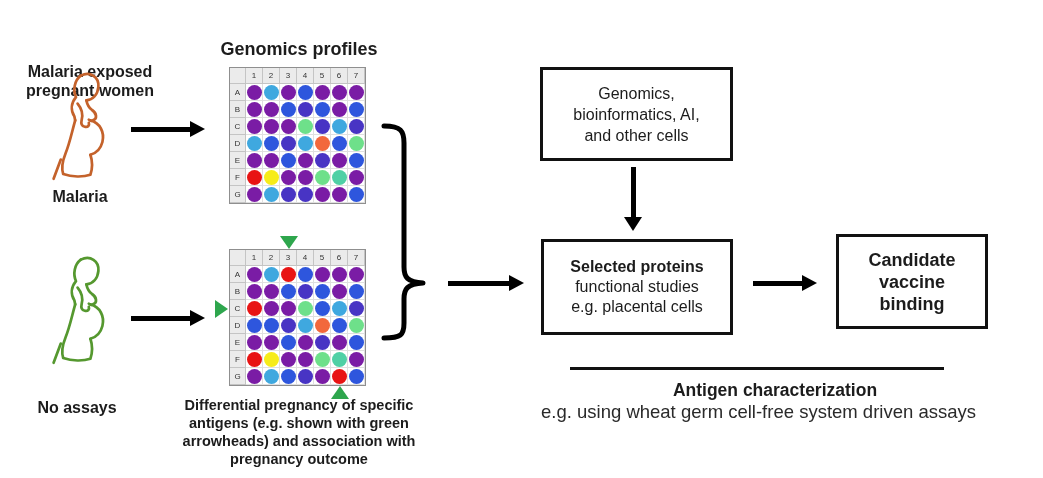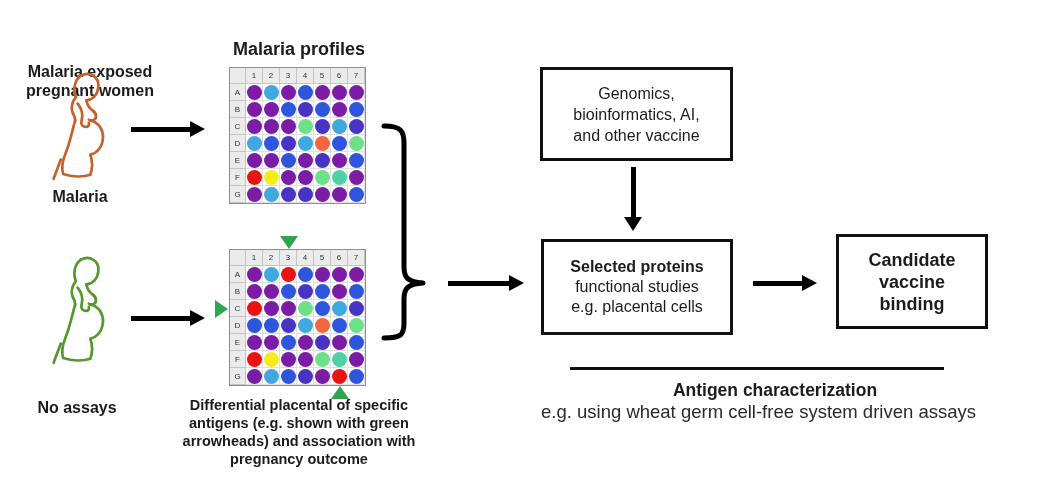--- a/index.html
+++ b/index.html
@@ -66,21 +66,21 @@
 
   <div class="harrow" style="left:131px;top:121px;width:74px;">
     <div class="shaft"></div>
     <div class="head"></div>
   </div>
   <div class="harrow" style="left:131px;top:310px;width:74px;">
     <div class="shaft"></div>
     <div class="head"></div>
   </div>
 
-  <div class="txt bold" style="left:210px;top:39px;width:178px;font-size:18px;">Malaria profiles</div>
+  <div class="txt bold" style="left:210px;top:39px;width:178px;font-size:18px;">Genomics profiles</div>
   <div class="plate" style="left:229px;top:67px;" id="plate-top">
       <div class="pcell phead"></div>
       <div class="pcell phead">1</div>
       <div class="pcell phead">2</div>
       <div class="pcell phead">3</div>
       <div class="pcell phead">4</div>
       <div class="pcell phead">5</div>
       <div class="pcell phead">6</div>
       <div class="pcell phead">7</div>
       <div class="pcell phead">A</div>
@@ -400,39 +400,39 @@
       </div>
       <div class="pcell">
         <span class="dot" style="background: rgb(46, 86, 221);"></span>
       </div>
       <div class="ah ah-top" style="left: 49.5px; border-top-color: rgb(46, 166, 77);"></div>
       <div class="ah ah-left" style="top: 49.5px; border-left-color: rgb(46, 166, 77);"></div>
       <div class="ah ah-bottom" style="left: 100.5px; border-bottom-color: rgb(46, 166, 77);"></div>
     </div>
 
   <div class="txt bold" style="left:150px;top:396px;width:298px;font-size:14.5px;line-height:18px;">
-    <div>Differential placental of specific</div>
+    <div>Differential pregnancy of specific</div>
     <div>antigens (e.g. shown with green</div>
     <div>arrowheads) and association with</div>
     <div>pregnancy outcome</div>
   </div>
 
   <svg style="position:absolute;left:375px;top:115px;" width="60" height="235" viewBox="0 0 60 235" fill="none" stroke="#000" stroke-width="5" stroke-linecap="round" stroke-linejoin="round">
     <path d="M 9 11 C 26 11 29 16 29 28 L 29 152 C 29 162 32 167 48 168 C 32 169 29 174 29 184 L 29 208 C 29 220 26 223 9 223"></path>
   </svg>
 
   <div class="harrow" style="left:448px;top:275px;width:76px;">
     <div class="shaft"></div>
     <div class="head"></div>
   </div>
 
   <div class="obox" style="left:540px;top:67px;width:187px;height:88px;font-size:16px;line-height:21px;">
     <div>Genomics,</div>
     <div>bioinformatics, AI,</div>
-    <div>and other vaccine</div>
+    <div>and other cells</div>
   </div>
 
   <div class="varrow" style="left:624px;top:167px;height:64px;">
     <div class="shaft"></div>
     <div class="head"></div>
   </div>
 
   <div class="obox" style="left:541px;top:239px;width:186px;height:90px;font-size:16px;line-height:20px;">
     <div class="bold">Selected proteins</div>
     <div>functional studies</div>

